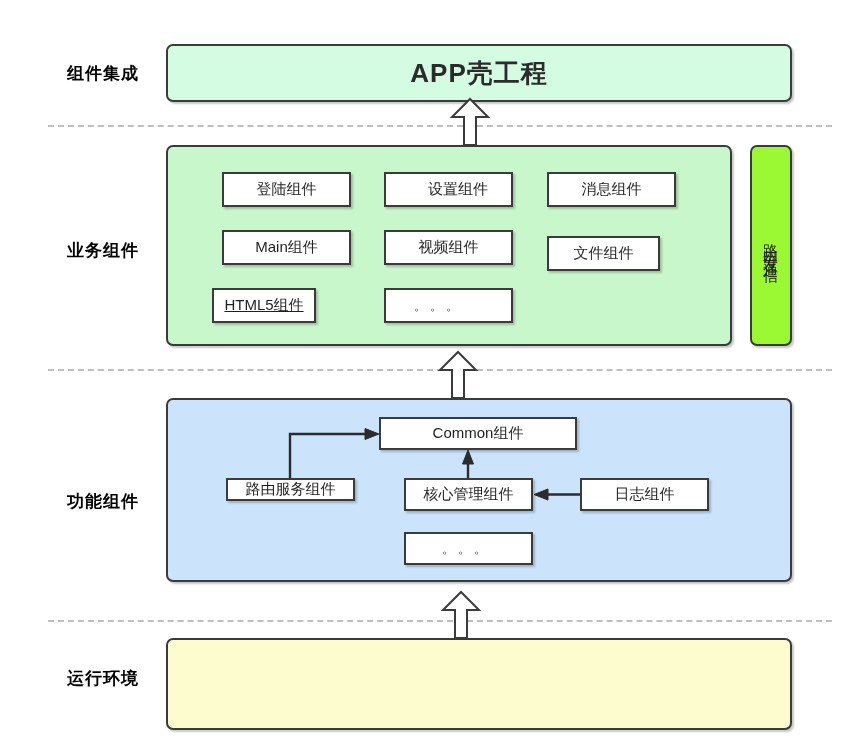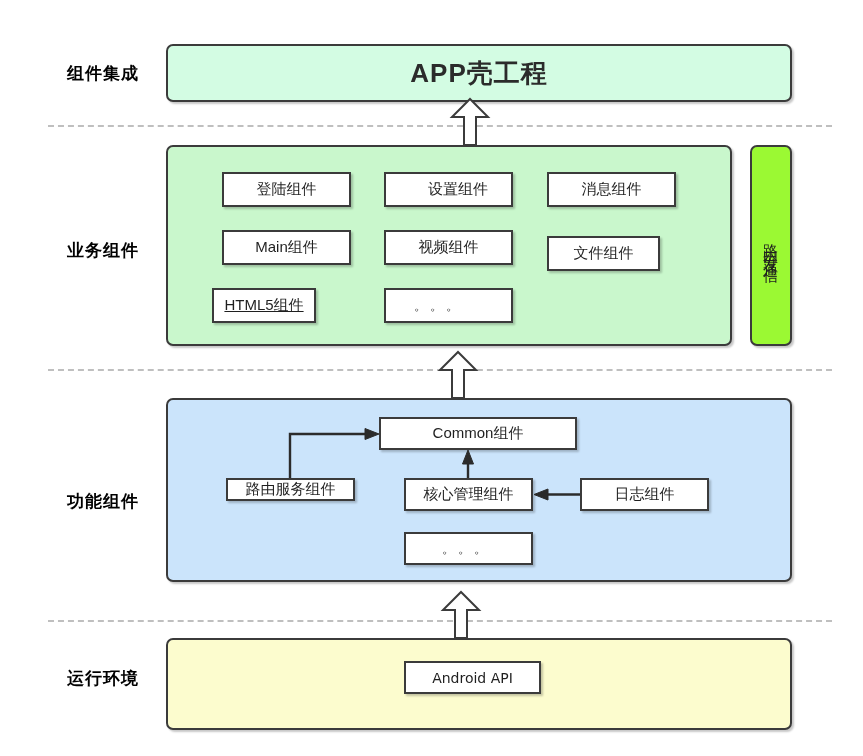--- a/index.html
+++ b/index.html
@@ -166,21 +166,20 @@
   <div class="box" style="left:580px; top:478px; width:129px; height:33px;">日志组件</div>
 
   <div class="box dots-func" style="left:404px; top:532px; width:129px; height:33px;">。。。</div>
 
   <div class="separator" style="top:620px;"></div>
 
   <div class="row-label" style="left:48px; top:667px; width:110px;">运行环境</div>
 
   <div class="panel panel-runtime" style="left:166px; top:638px; width:626px; height:92px;"></div>
 
-  <div class="box mono" style="left:404px; top:661px; width:137px; height:33px;">Android API</div>
 
   <svg id="arrows" viewBox="0 0 863 756">
 
     <polygon points="464,145 464,117 452,117 470,99 488,117 476,117 476,145" fill="#ffffff" stroke="#3b3b3b" stroke-width="2" stroke-linejoin="miter"></polygon>
 
     <polygon points="452,398 452,370 440,370 458,352 476,370 464,370 464,398" fill="#ffffff" stroke="#3b3b3b" stroke-width="2" stroke-linejoin="miter"></polygon>
 
     <polygon points="455,638 455,610 443,610 461,592 479,610 467,610 467,638" fill="#ffffff" stroke="#3b3b3b" stroke-width="2" stroke-linejoin="miter"></polygon>
 
     <path d="M 290,478 L 290,434 L 368,434" fill="none" stroke="#2b2b2b" stroke-width="2.4"></path>

